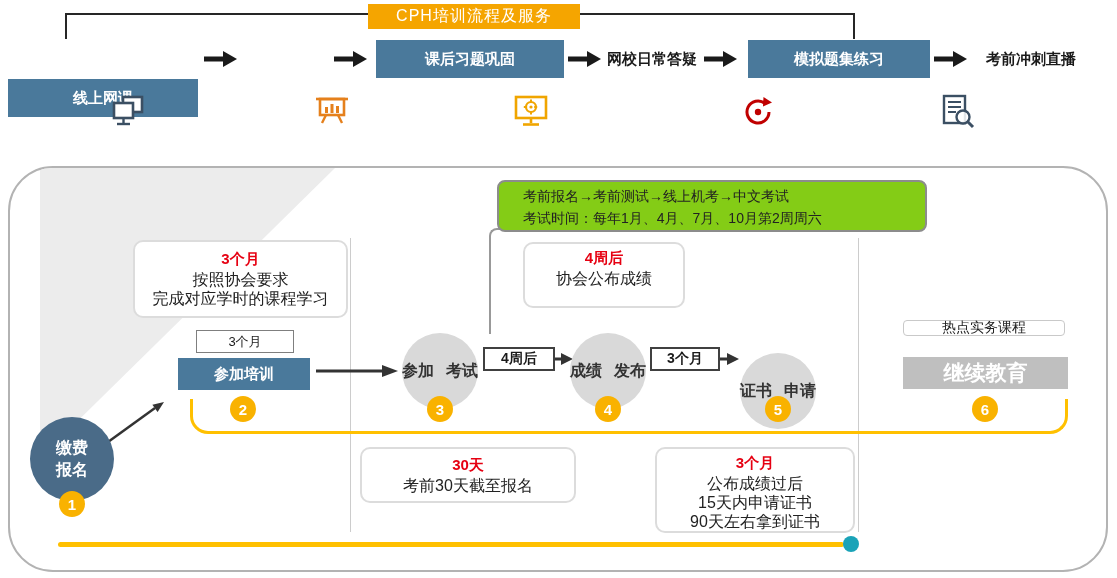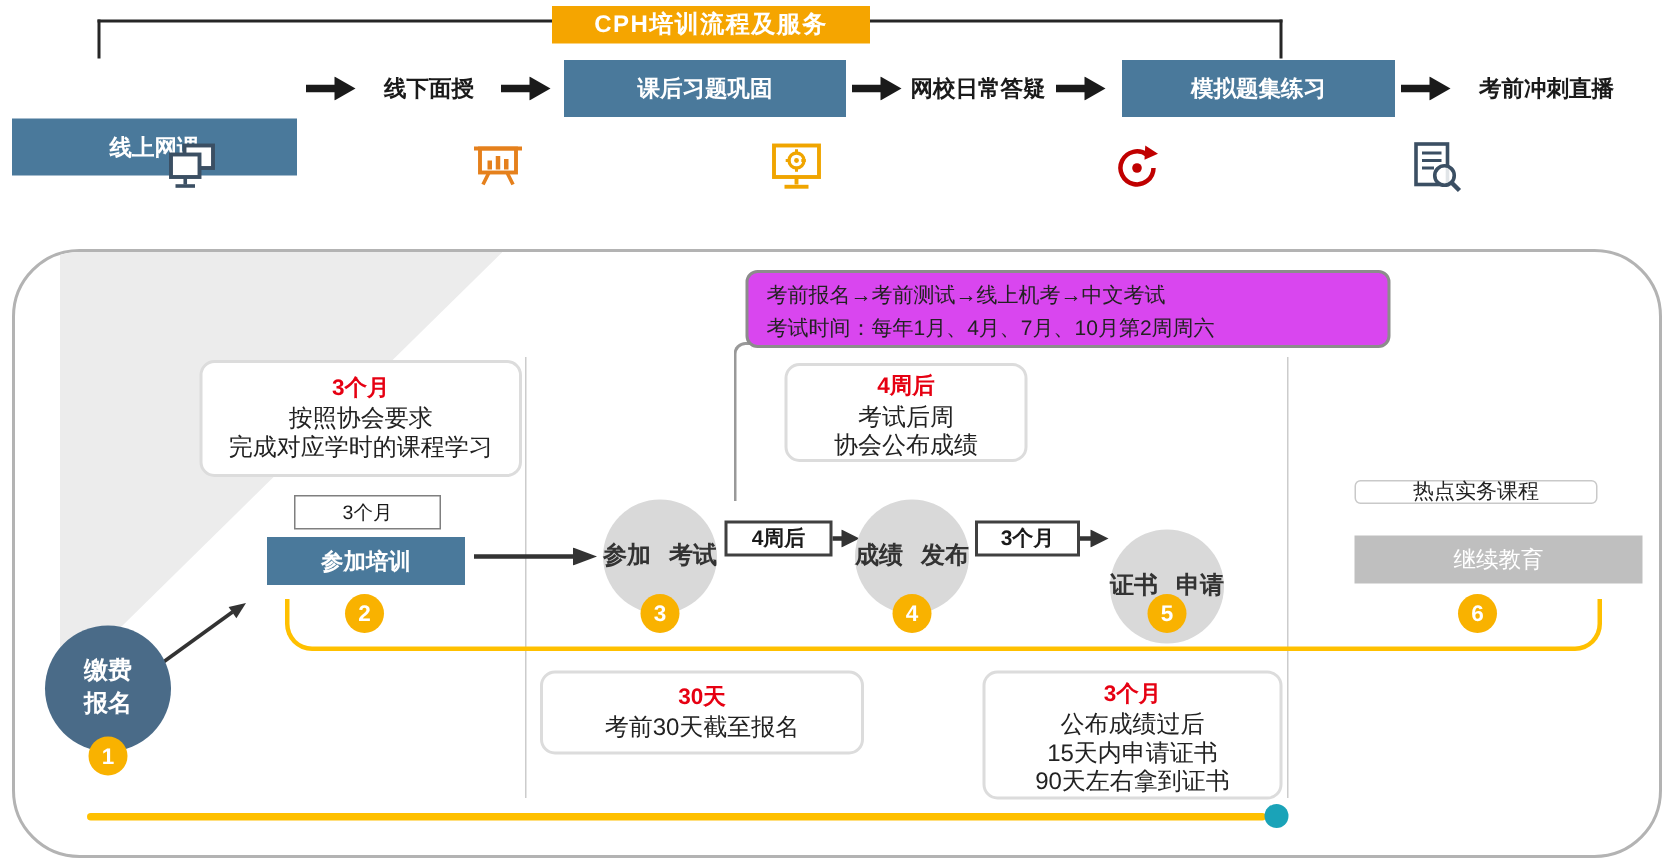--- a/index.html
+++ b/index.html
@@ -14,53 +14,53 @@
     --ink:#1a1a1a;
     --payblue:#4a6b88;
   }
   *{box-sizing:border-box;margin:0;padding:0}
   body{background:#fff;font-family:"Liberation Sans","DejaVu Sans",sans-serif;}
   .stage{position:relative;width:1117px;height:578px;background:#fff;overflow:hidden;}
   .abs{position:absolute;}
   .top-bracket{left:65px;top:13px;width:790px;height:26px;
     border-top:2px solid #262626;border-left:2px solid #262626;border-right:2px solid #262626;}
   .banner{left:368px;top:4px;width:212px;height:25px;background:var(--orange);color:#fff;
-    font-size:16px;font-weight:bold;display:flex;align-items:center;justify-content:center;z-index:3;letter-spacing:1px;}
+    font-size:16px;font-weight:normal;display:flex;align-items:center;justify-content:center;z-index:3;letter-spacing:1px;}
   .blue-box{background:var(--blue);color:#fff;font-weight:bold;font-size:15px;
     display:flex;align-items:center;justify-content:center;}
   .flow-text{color:var(--ink);font-weight:bold;font-size:15px;
     display:flex;align-items:center;justify-content:center;}
   .flow-row{top:40px;height:38px;}
   .main-rect{left:8px;top:166px;width:1100px;height:406px;border:2px solid #b3b3b3;
     border-radius:45px;overflow:hidden;background:#fff;}
   .corner-tri{position:absolute;left:30px;top:0;width:295px;height:290px;
     clip-path:polygon(0 0,100% 0,0 100%);background:#ececec;}
   .divider{border-left:1px solid #cccccc;width:0;top:238px;height:294px;}
-  .exam-info{left:497px;top:180px;width:430px;height:52px;background:#d946ef;border:2px solid #8c8c8c;
-    border-radius:8px;padding:3px 12px;z-index:2;}
+  .exam-info{left:497px;top:180px;width:430px;height:52px;background:#84cc16;border:2px solid #8c8c8c;
+    border-radius:8px;padding:3px 24px;z-index:2;}
   .exam-info div{font-size:14px;line-height:22px;color:#222;}
   .connector{left:489px;top:228px;width:12px;height:106px;border-left:2px solid #999;
     border-top:2px solid #999;border-top-left-radius:8px;}
   .callout{background:#fff;border:2px solid #dcdcdc;border-radius:10px;text-align:center;z-index:2;}
   .callout .hl{color:var(--red);font-weight:bold;font-size:15px;line-height:22px;display:block;}
   .callout .ln{color:#222;font-size:16px;line-height:19px;display:block;}
   .pill-light{background:#fff;border:1.5px solid #7f7f7f;font-size:13px;color:var(--ink);
     display:flex;align-items:center;justify-content:center;z-index:2;}
   .pill-bold{background:#fff;border:2px solid #404040;font-size:14px;font-weight:bold;color:var(--ink);
     display:flex;align-items:center;justify-content:center;z-index:2;}
   .gray-circle{width:76px;height:76px;border-radius:50%;background:var(--grayc);
     display:flex;flex-direction:row;align-items:center;justify-content:space-between;z-index:2;}
   .gray-circle span{font-size:16px;font-weight:700;color:#333;line-height:22px;}
   .num-circle{width:26px;height:26px;border-radius:50%;background:var(--amber);color:#fff;
     font-weight:bold;font-size:15px;display:flex;align-items:center;justify-content:center;z-index:5;}
   .pay-circle{left:30px;top:417px;width:84px;height:84px;border-radius:50%;background:var(--payblue);
     display:flex;flex-direction:column;align-items:center;justify-content:center;z-index:2;}
   .pay-circle span{color:#fff;font-weight:bold;font-size:16px;line-height:22px;}
-  .edu-box{left:903px;top:357px;width:192px;height:32px;background:var(--grayb);color:#fff;
-    font-weight:normal;font-size:15px;display:flex;align-items:center;justify-content:center;z-index:2;}
+  .edu-box{left:903px;top:357px;width:165px;height:32px;background:var(--grayb);color:#fff;
+    font-weight:bold;font-size:21px;display:flex;align-items:center;justify-content:center;z-index:2;}
   .hot-box{left:903px;top:320px;width:162px;height:16px;background:#fff;border:1.5px solid #c9c9c9;
     border-radius:4px;font-size:14px;color:#222;display:flex;align-items:center;justify-content:center;z-index:2;}
   .gold-bracket{left:190px;top:399px;width:878px;height:35px;border-left:3px solid var(--gold);
     border-right:3px solid var(--gold);border-bottom:3px solid var(--gold);
     border-bottom-left-radius:18px;border-bottom-right-radius:18px;z-index:1;}
   .bottom-line{left:58px;top:542px;width:786px;height:5px;background:var(--gold);border-radius:3px;}
   .teal-dot{left:843px;top:536px;width:16px;height:16px;border-radius:50%;background:var(--teal);}
 </style>
 </head>
 <body>
@@ -69,21 +69,20 @@
 
   <div class="abs top-bracket"></div>
 
   <div class="abs banner">CPH培训流程及服务</div>
 
   <div class="abs blue-box flow-row" style="left:8px;width:190px;margin-top:39px;">线上网课</div>
   <svg class="abs" style="left:204px;top:51px" width="34" height="16">
       <rect x="0" y="5.5" width="20" height="5" fill="#1a1a1a"></rect>
       <polygon points="19,0 33,8 19,16" fill="#1a1a1a"></polygon>
     </svg>
-  <div class="abs flow-text flow-row" style="left:240px;width:92px;">线下面授</div>
   <svg class="abs" style="left:334px;top:51px" width="34" height="16">
       <rect x="0" y="5.5" width="20" height="5" fill="#1a1a1a"></rect>
       <polygon points="19,0 33,8 19,16" fill="#1a1a1a"></polygon>
     </svg>
   <div class="abs blue-box flow-row" style="left:376px;width:188px;">课后习题巩固</div>
   <svg class="abs" style="left:568px;top:51px" width="34" height="16">
       <rect x="0" y="5.5" width="20" height="5" fill="#1a1a1a"></rect>
       <polygon points="19,0 33,8 19,16" fill="#1a1a1a"></polygon>
     </svg>
   <div class="abs flow-text flow-row" style="left:602px;width:100px;">网校日常答疑</div>
@@ -149,21 +148,20 @@
   </div>
 
   <div class="abs callout" style="left:133px;top:240px;width:215px;height:78px;padding-top:6px;">
     <span class="hl">3个月</span>
     <span class="ln">按照协会要求</span>
     <span class="ln">完成对应学时的课程学习</span>
   </div>
 
   <div class="abs callout" style="left:523px;top:242px;width:162px;height:66px;padding-top:3px;">
     <span class="hl">4周后</span>
-    <span class="ln">考试后周</span>
     <span class="ln">协会公布成绩</span>
   </div>
 
   <div class="abs callout" style="left:360px;top:447px;width:216px;height:56px;padding-top:5px;">
     <span class="hl">30天</span>
     <span class="ln">考前30天截至报名</span>
   </div>
 
   <div class="abs callout" style="left:655px;top:447px;width:200px;height:86px;padding-top:3px;">
     <span class="hl">3个月</span>

